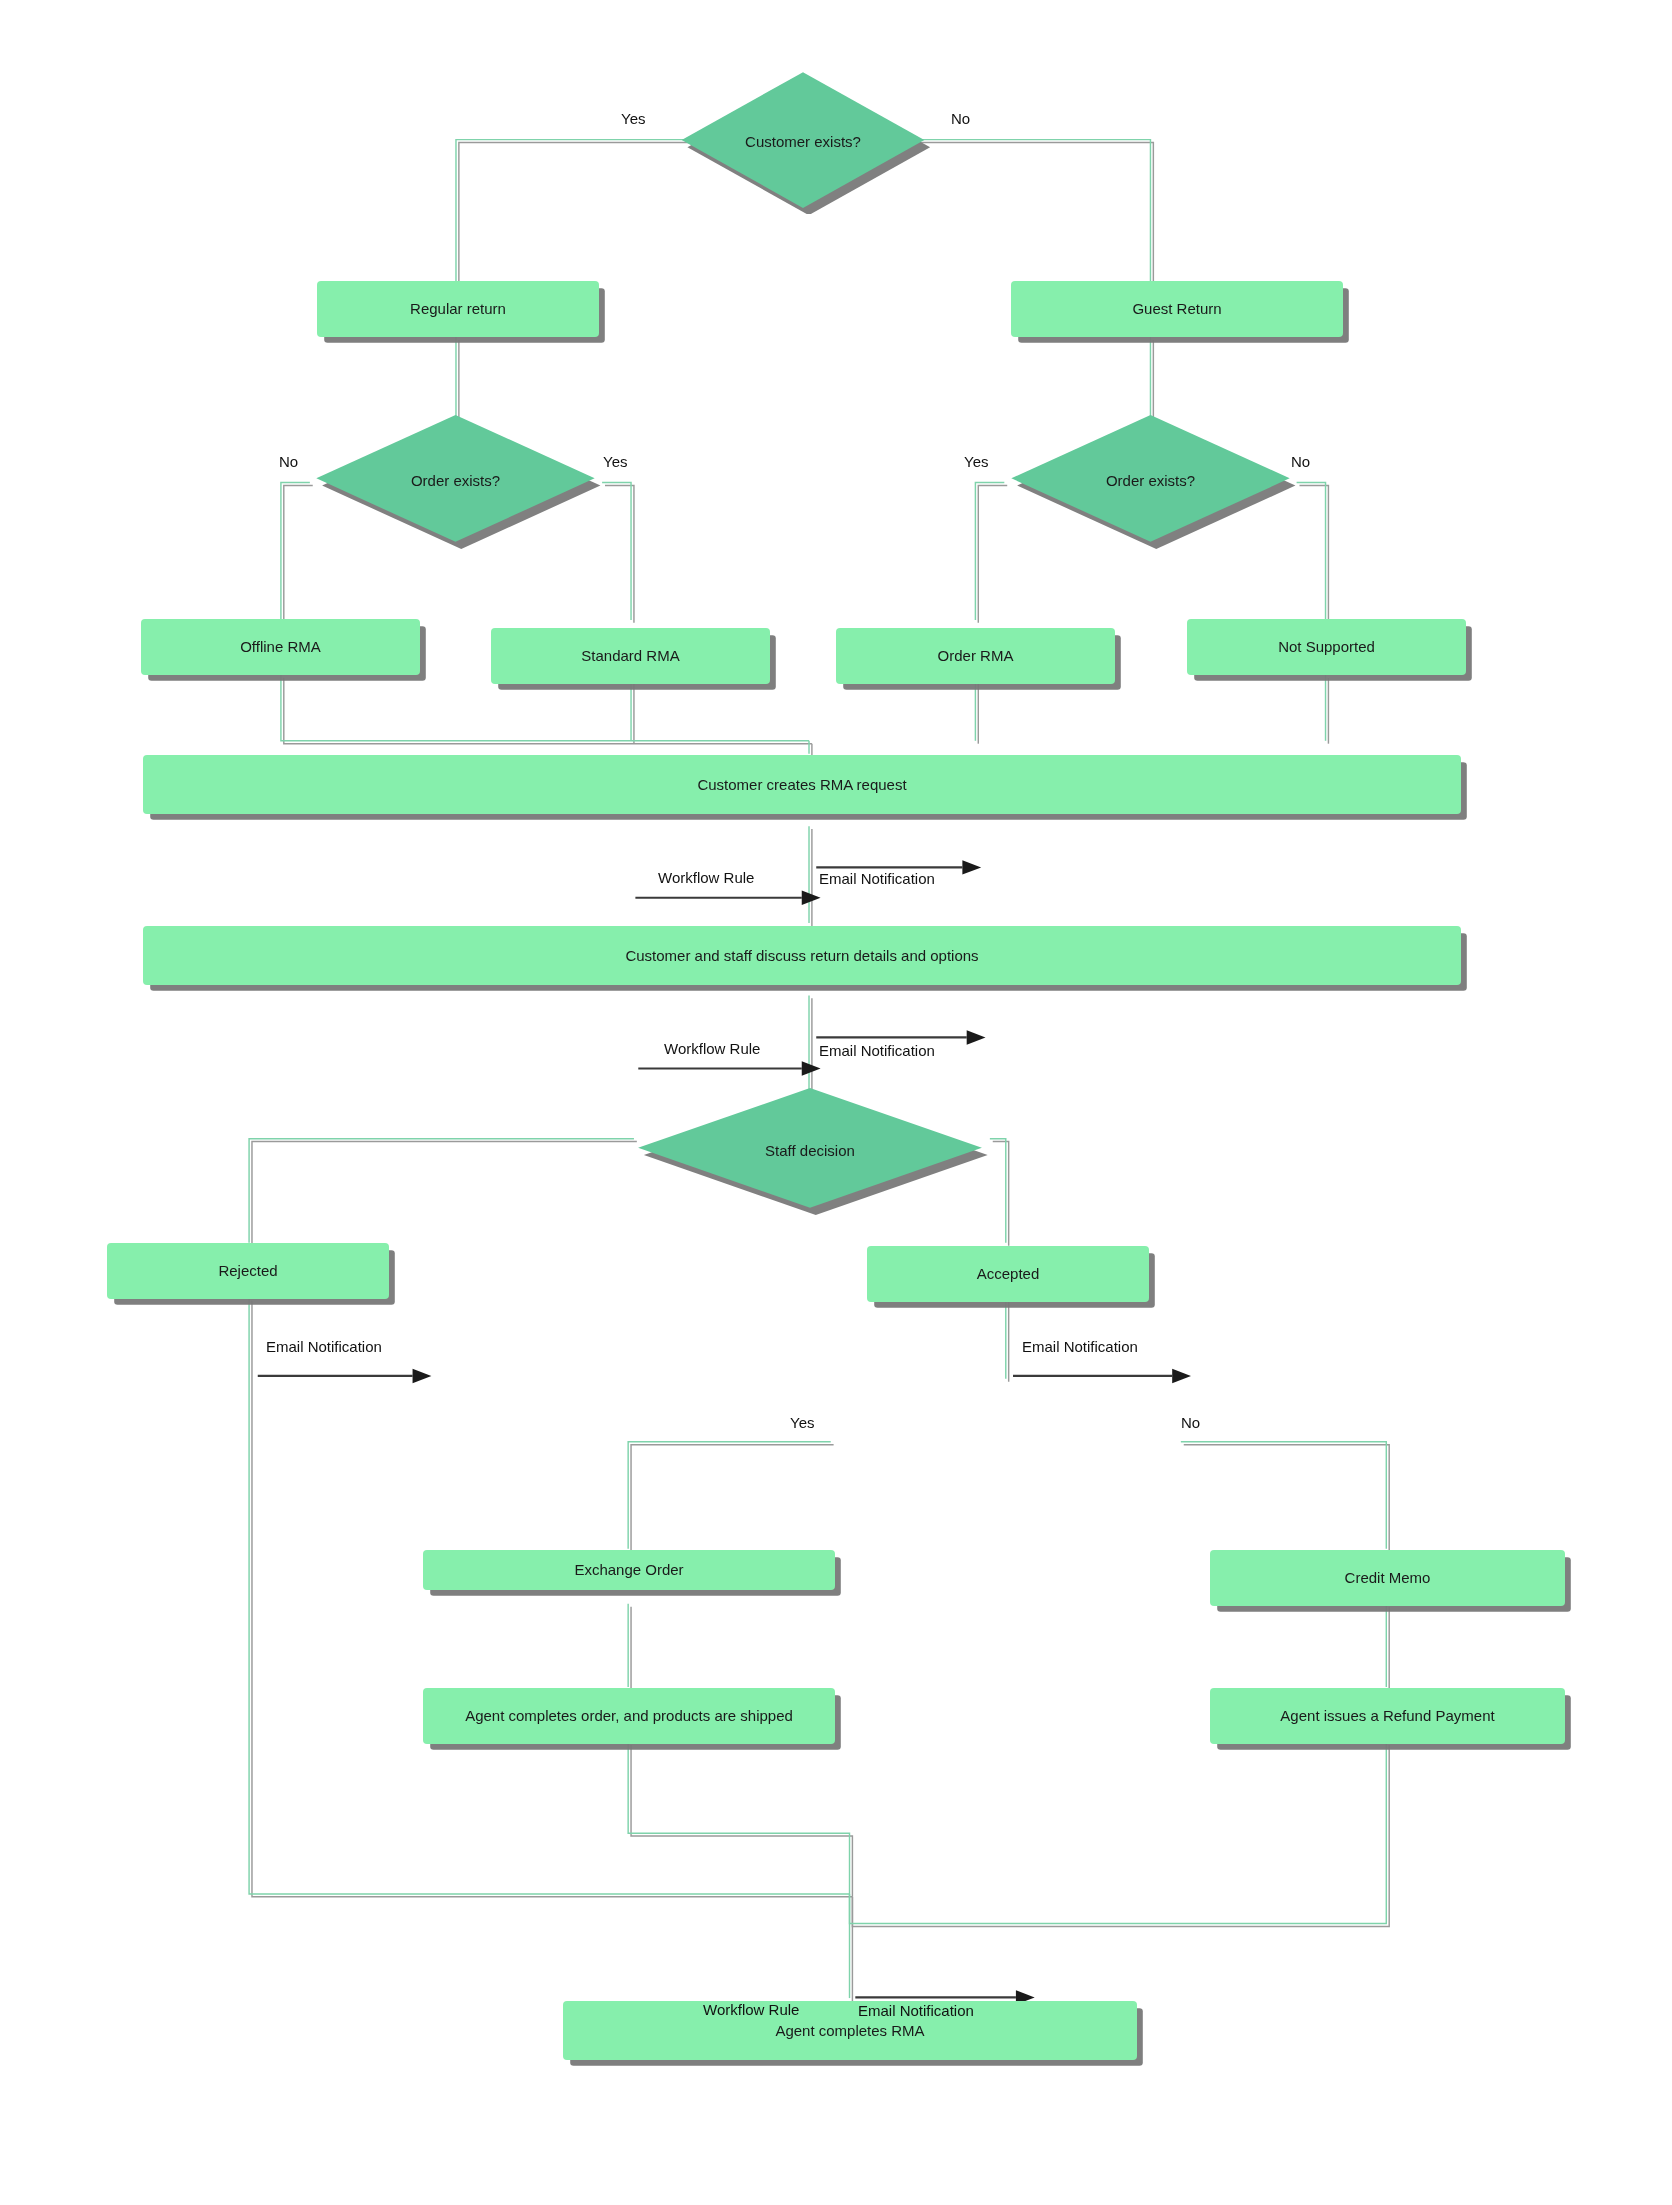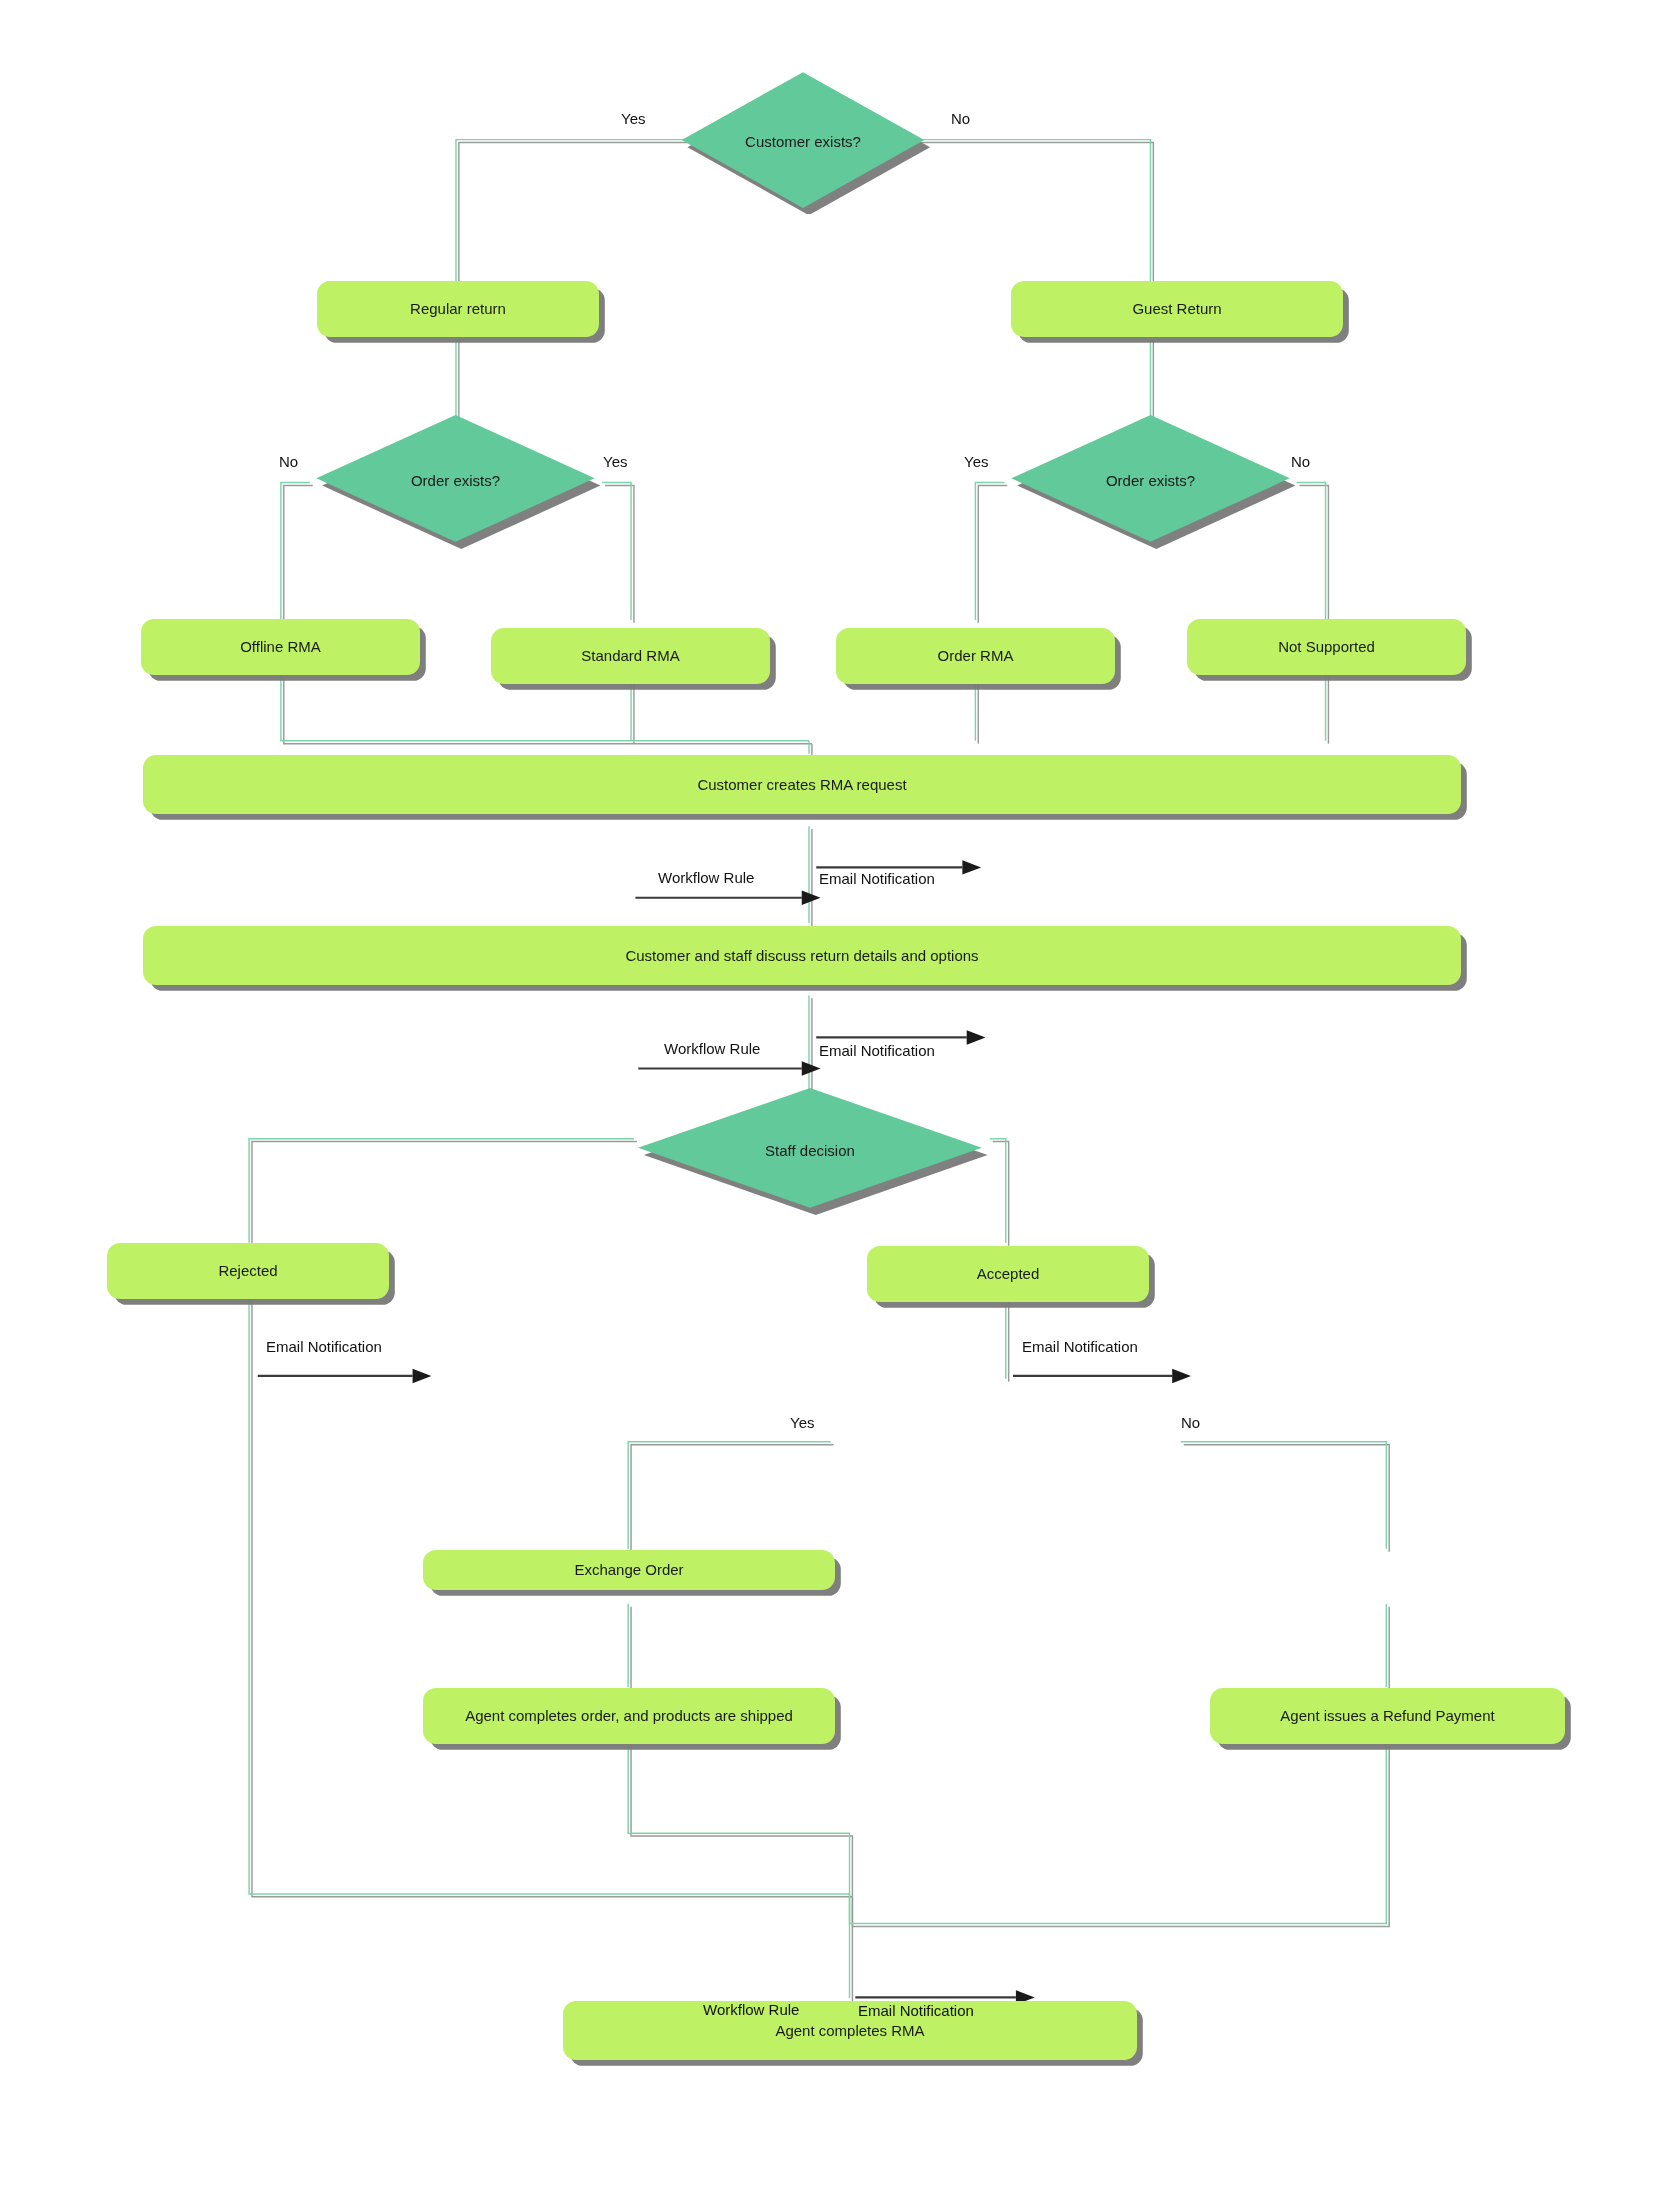--- a/index.html
+++ b/index.html
@@ -34,22 +34,22 @@
     box-sizing: border-box;
     display: flex;
     align-items: center;
     justify-content: center;
     text-align: center;
     color: #1a1a1a;
     font-size: 15px;
     line-height: 1.2;
   }
   .node.proc {
-    background: #bef264;
-    border-radius: 13px;
+    background: #86efac;
+    border-radius: 4px;
     box-shadow: 6.5px 6.5px 0 -0.7px rgba(120,120,120,0.95);
   }
   .diamond-wrap {
     position: absolute;
   }
   .diamond-shape {
     position: absolute;
     left: 0; top: 0;
     width: 100%; height: 100%;
   }
@@ -257,20 +257,23 @@
   </div>
 
   <div class="node proc" style="left:867px; top:1246px; width:282px; height:56px;">
     <span>Accepted</span>
   </div>
 
   <div class="node proc" style="left:423px; top:1550px; width:412px; height:40px;">
     <span>Exchange Order</span>
   </div>
 
+  <div class="node proc" style="left:1210px; top:1550px; width:355px; height:56px;">
+    <span>Credit Memo</span>
+  </div>
 
   <div class="node proc" style="left:423px; top:1688px; width:412px; height:56px;">
     <span>Agent completes order, and products are shipped</span>
   </div>
 
   <div class="node proc" style="left:1210px; top:1688px; width:355px; height:56px;">
     <span>Agent issues a Refund Payment</span>
   </div>
 
   <div class="node proc" style="left:563px; top:2001px; width:574px; height:59px;">

